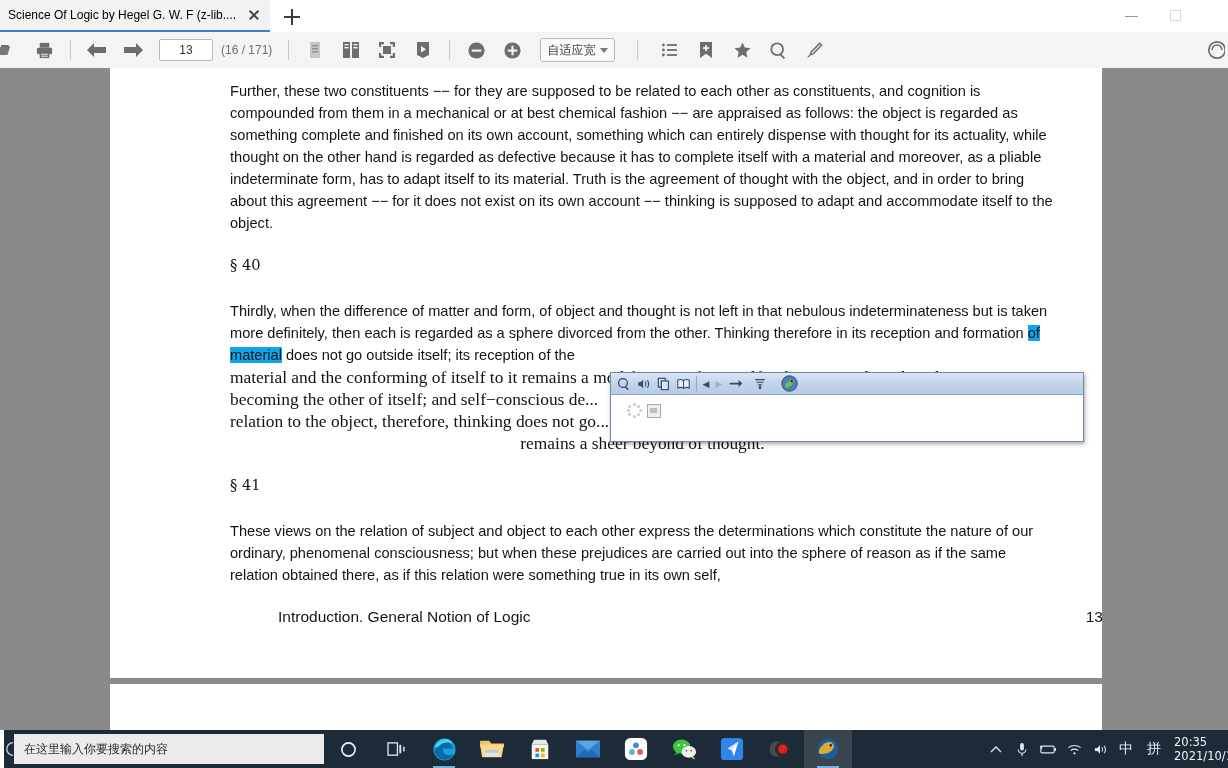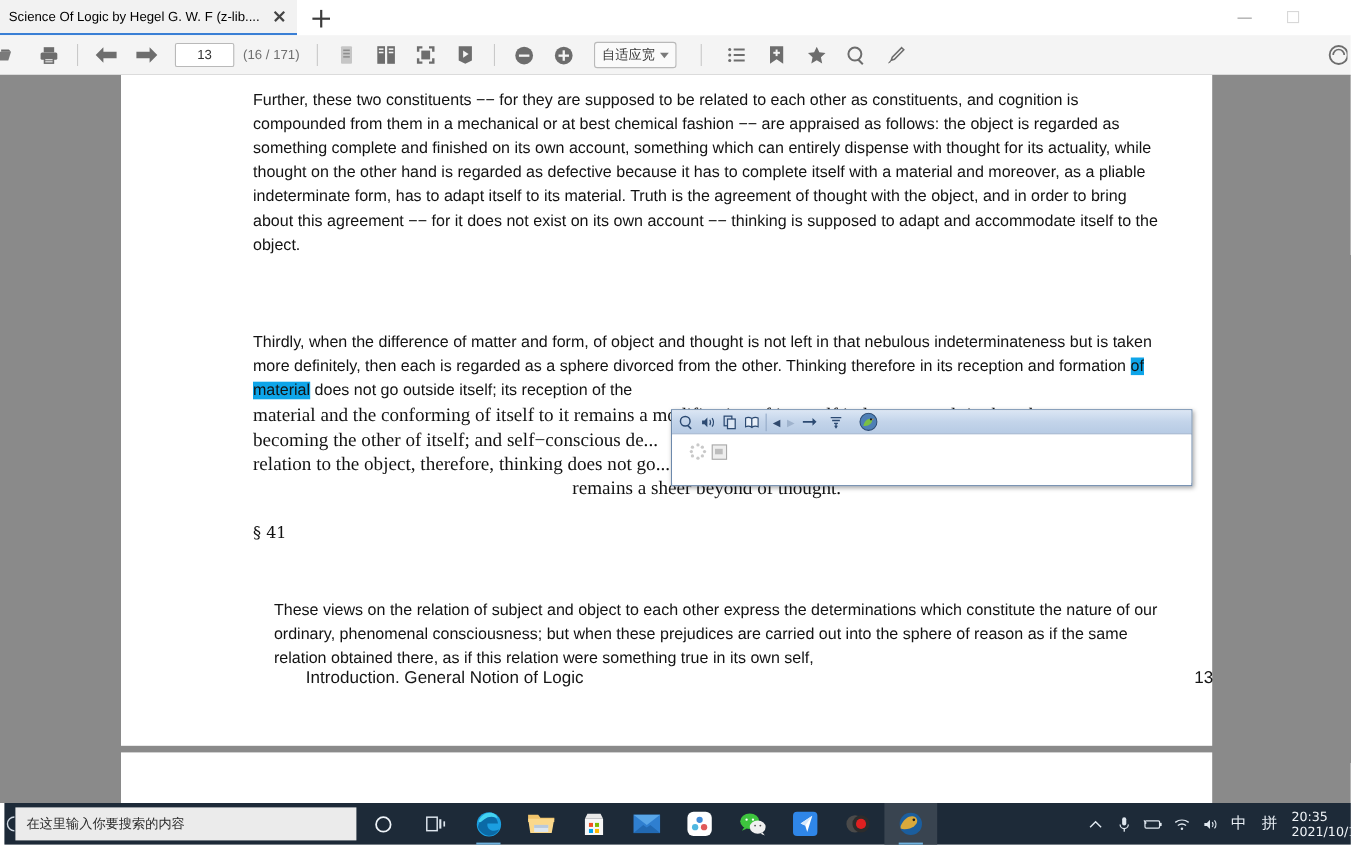--- a/index.html
+++ b/index.html
@@ -235,33 +235,34 @@
       </div>
     </div>
   </div>
 
   <div class="docview">
 
     <div class="page page1">
 
       <div class="ptext para" style="top:12px;text-align:left;">Further, these two constituents −− for they are supposed to be  related to each other as constituents, and cognition is compounded from  them in a mechanical or at best chemical fashion −− are appraised as  follows: the object is regarded as something complete and finished on  its own account, something which can entirely dispense with thought for  its actuality, while thought on the other hand is regarded as defective  because it has to complete itself with a material and moreover, as a  pliable indeterminate form, has to adapt itself to its material. Truth  is the agreement of thought with the object, and in order to bring  about this agreement −− for it does not exist on its own account −−  thinking is supposed to adapt and accommodate itself to the object.</div>
 
+      <div class="ptext sect" style="top:188px;">§ 40</div>
 
       <div class="ptext para" style="top:232px;">
         <span>Thirdly, when the difference of matter and form, of object and  thought is not left in that nebulous indeterminateness but is taken  more definitely, then each is regarded as a sphere divorced from the  other. Thinking therefore in its reception and formation </span><span class="hl">of material</span><span> does not go outside itself; its reception of the</span>
       </div>
 
       <div class="ptext para-alt" style="top:298px;white-space:nowrap;overflow:hidden;">material and the  conforming of itself to it remains a modification of it, ...self it does not ...ult in the ...ht;</div>
       <div class="ptext para-alt" style="top:320px;white-space:nowrap;overflow:hidden;">becoming the other of itself; and  self−conscious de...</div>
       <div class="ptext para-alt" style="top:342px;white-space:nowrap;overflow:hidden;">relation to the object, therefore, thinking does not go...</div>
       <div class="ptext para-alt" style="top:364px;white-space:nowrap;overflow:hidden;text-align:center;">remains a sheer beyond of  thought.</div>
 
       <div class="ptext sect" style="top:408px;">§ 41</div>
 
-      <div class="ptext para" style="top:476px;margin-left:19px;">These views on the relation of subject and object to each other  express the determinations which constitute the nature of our ordinary,  phenomenal consciousness; but when these prejudices are carried out  into the sphere of reason as if the same relation obtained there, as if  this relation were something true in its own self,</div>
+      <div class="ptext para" style="top:452px;">These views on the relation of subject and object to each other  express the determinations which constitute the nature of our ordinary,  phenomenal consciousness; but when these prejudices are carried out  into the sphere of reason as if the same relation obtained there, as if  this relation were something true in its own self,</div>
 
       <div class="footer" style="top:540px;margin-left:48px;">
         <span>Introduction. General Notion of Logic</span>
         <span>13</span>
       </div>
     </div>
 
     <div class="page page2"></div>
   </div>
 

